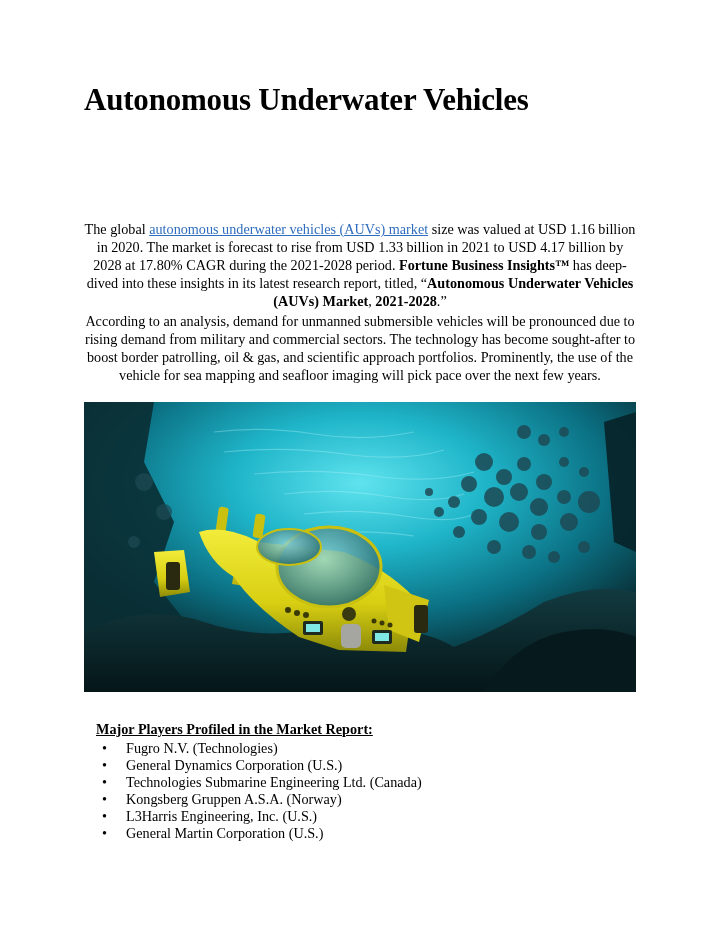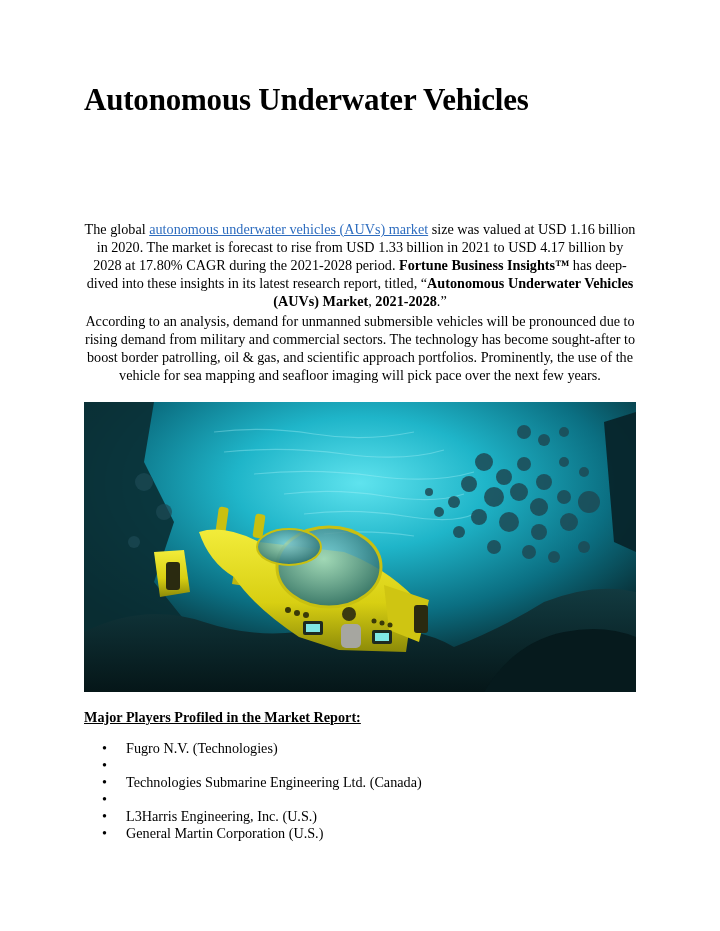--- a/index.html
+++ b/index.html
@@ -55,21 +55,21 @@
       width: 552px;
       height: 290px;
       overflow: hidden;
       background: #0b2a30;
     }
     .hero svg { display: block; }
     .section-heading {
       position: absolute;
       left: 0;
       top: 708px;
-      margin: 0;
+      margin: 12px;
       font-size: 14.2px;
       line-height: 18px;
       font-weight: bold;
       text-decoration: underline;
     }
     .players {
       position: absolute;
       left: 0;
       top: 740px;
       margin: 0;
@@ -219,20 +219,20 @@
             <circle cx="306" cy="223" r="2.5"></circle>
           </g>
       </g>
     </svg>
   </div>
 
   <h2 class="section-heading">Major Players Profiled in the Market Report:</h2>
 
   <ul class="players">
     <li><span class="bullet">•</span><span>Fugro N.V. (Technologies)</span></li>
-    <li><span class="bullet">•</span></li>
+    <li><span class="bullet">•</span><span>General Dynamics Corporation (U.S.)</span></li>
     <li><span class="bullet">•</span><span>Technologies Submarine Engineering Ltd. (Canada)</span></li>
-    <li><span class="bullet">•</span></li>
+    <li><span class="bullet">•</span><span>Kongsberg Gruppen A.S.A. (Norway)</span></li>
     <li><span class="bullet">•</span><span>L3Harris Engineering, Inc. (U.S.)</span></li>
     <li><span class="bullet">•</span><span>General Martin Corporation (U.S.)</span></li>
   </ul>
 
 </div>
 
 </body></html>

